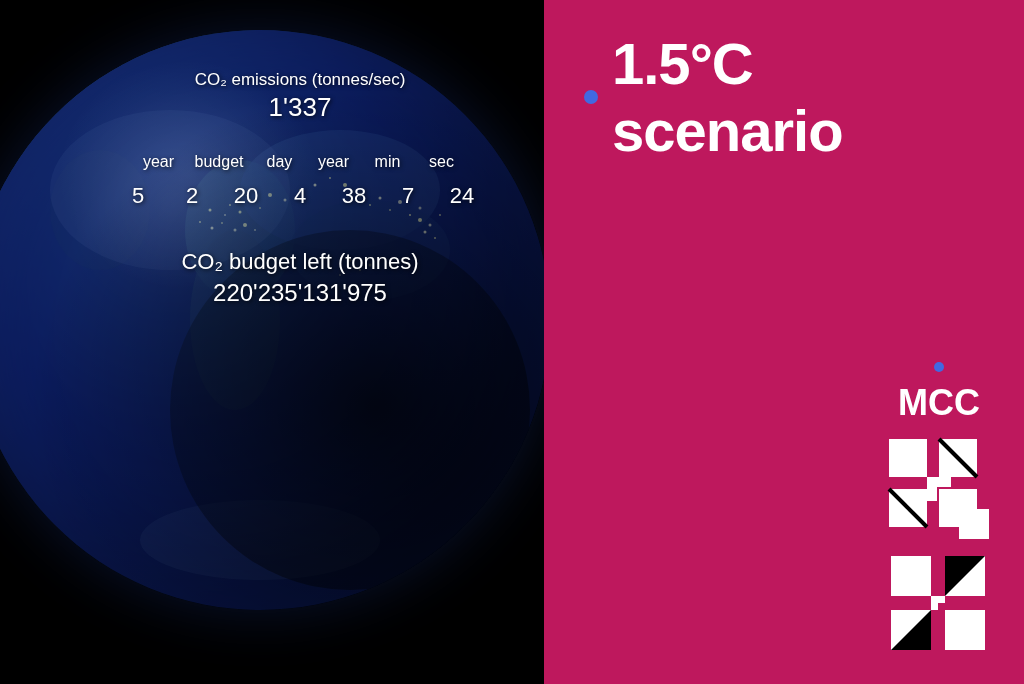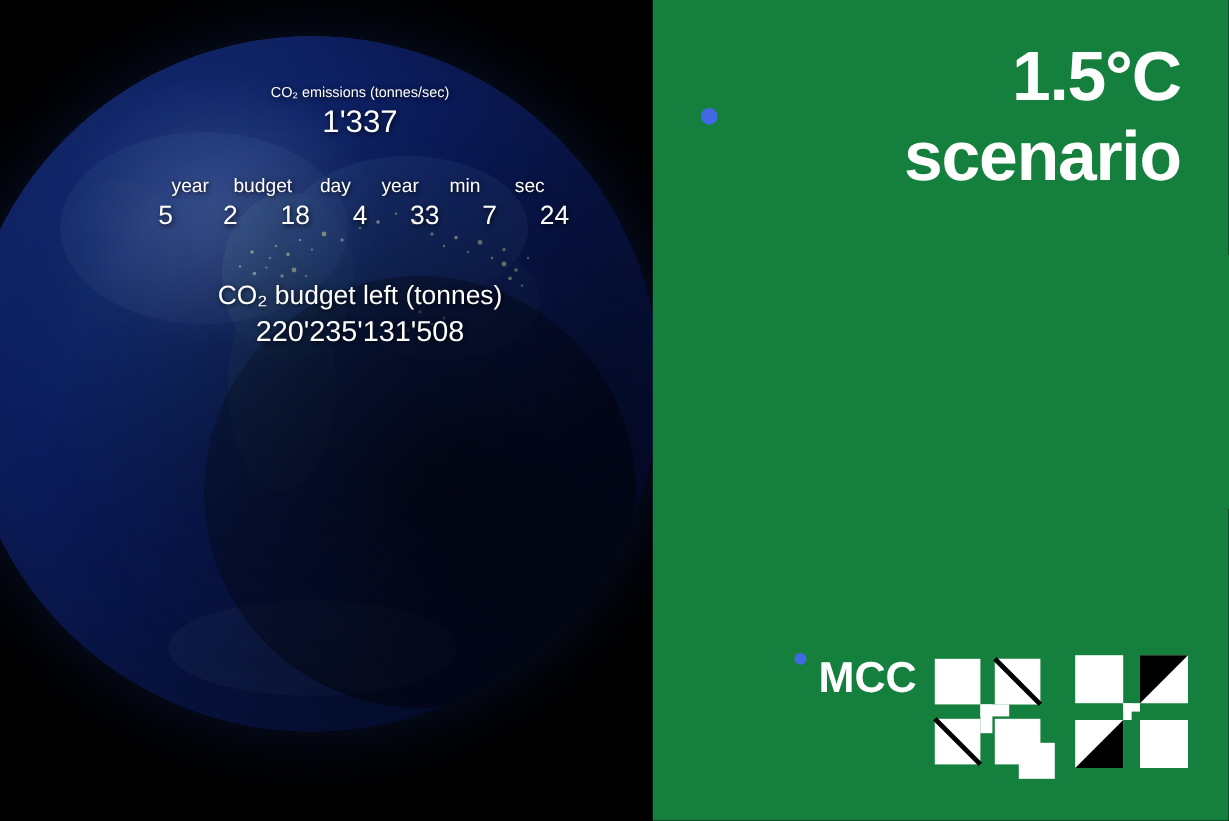--- a/index.html
+++ b/index.html
@@ -62,21 +62,21 @@
       position: absolute;
       left: 60px;
       top: 70px;
       color: #fff;
       text-align: center;
       z-index: 10;
       width: 480px;
     }
 
     .emissions-label {
-      font-size: 12px;
+      font-size: 17px;
       font-weight: normal;
       margin-bottom: 2px;
       text-shadow: 1px 1px 4px rgba(0,0,0,0.8);
     }
 
     .emissions-value {
       font-size: 26px;
       font-weight: normal;
       margin-bottom: 30px;
       text-shadow: 1px 1px 4px rgba(0,0,0,0.8);
@@ -87,21 +87,21 @@
       font-weight: normal;
       margin-bottom: 4px;
       text-shadow: 1px 1px 4px rgba(0,0,0,0.8);
     }
 
     .time-headers {
       display: flex;
       justify-content: center;
       gap: 18px;
       font-size: 16px;
-      margin-bottom: 2px;
+      margin-bottom: 12px;
       text-shadow: 1px 1px 4px rgba(0,0,0,0.8);
     }
 
     .time-values {
       display: flex;
       justify-content: center;
       gap: 18px;
       font-size: 22px;
       margin-bottom: 40px;
       text-shadow: 1px 1px 4px rgba(0,0,0,0.8);
@@ -127,26 +127,25 @@
       text-shadow: 1px 1px 4px rgba(0,0,0,0.8);
     }
 
     
     .right-panel {
       position: absolute;
       right: 0;
       top: 0;
       width: 480px;
       height: 684px;
-      background: #15803d;
+      background: #be185d;
       display: flex;
       flex-direction: column;
       align-items: flex-start;
       padding: 30px 40px;
-      text-align: right;
     }
 
     .scenario-row {
       display: flex;
       align-items: center;
       gap: 14px;
       margin-bottom: 40px;
     }
 
     .blue-dot {
@@ -164,21 +163,23 @@
       font-family: Arial, sans-serif;
       letter-spacing: -1px;
     }
 
     
     .mcc-container {
       position: absolute;
       bottom: 30px;
       right: 30px;
       display: flex;
+      align-items: center;
       gap: 10px;
+      flex-direction: column;
     }
 
     .blue-dot-mcc {
       width: 10px;
       height: 10px;
       background: #4169e1;
       border-radius: 50%;
     }
 
     .mcc-text {
@@ -277,29 +278,29 @@
     <span class="time-col">budget</span>
     <span class="time-col">day</span>
     <span class="time-col">year</span>
     <span class="time-col">min</span>
     <span class="time-col">sec</span>
   </div>
 
   <div class="time-values">
     <span class="time-col">5</span>
     <span class="time-col">2</span>
-    <span class="time-col">18</span>
+    <span class="time-col">20</span>
     <span class="time-col">4</span>
-    <span class="time-col">33</span>
+    <span class="time-col">38</span>
     <span class="time-col">7</span>
     <span class="time-col">24</span>
   </div>
 
   <div class="budget-label">CO₂ budget left (tonnes)</div>
-  <div class="budget-value">220'235'131'508</div>
+  <div class="budget-value">220'235'131'975</div>
 </div>
 
 <div class="right-panel">
   <div class="scenario-row">
     <div class="blue-dot"></div>
     <div class="scenario-title">1.5°C scenario</div>
   </div>
 </div>
 
 <div class="mcc-container">

